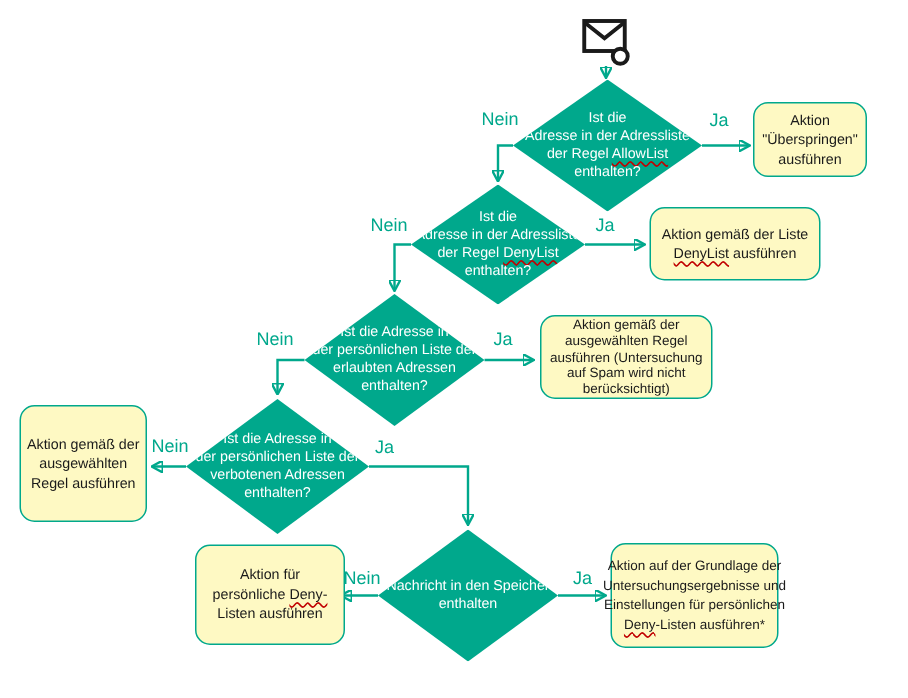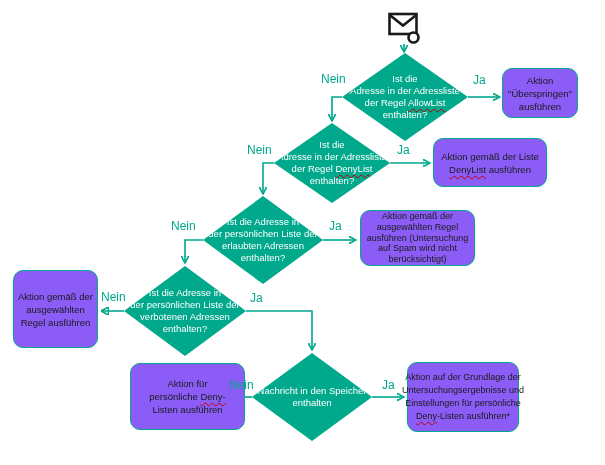--- a/index.html
+++ b/index.html
@@ -12,38 +12,38 @@
   .wires path{stroke:var(--teal);stroke-width:1.6;fill:none;}
   .diamond{
     position:absolute;display:flex;align-items:center;justify-content:center;
     text-align:center;color:#ffffff;font-size:9.5px;line-height:12px;
     background:var(--teal);
     clip-path:polygon(50% 0,100% 50%,50% 100%,0 50%);
   }
   .box{
     position:absolute;display:flex;flex-direction:column;align-items:center;justify-content:center;
     text-align:center;color:var(--ink);font-size:9.5px;line-height:13px;
-    border:1.4px solid var(--teal);border-radius:10px;background:#8b5cf6;box-sizing:border-box;
+    border:1.4px solid var(--teal);border-radius:10px;background:#fef9c3;box-sizing:border-box;
   }
   .ln{display:block;white-space:nowrap;}
   .u{text-decoration-line:underline;text-decoration-style:wavy;text-decoration-color:var(--spell);text-decoration-thickness:1px;text-underline-offset:2px;margin-top:17px;}
   .elabel{position:absolute;color:var(--teal);font-size:12px;line-height:10px;white-space:nowrap;}
   .msg{position:absolute;left:387px;top:11px;width:34px;height:33px;}
 
   #d1{left:342px;top:53px;width:126px;height:88px;}
   #d2{left:274px;top:123px;width:116px;height:80px;}
   #d3{left:203px;top:196px;width:120px;height:88px;}
   #d4{left:124px;top:266px;width:122px;height:90px;}
   #d5{left:252px;top:353px;width:120px;height:88px;}
 
   #b1{left:502px;top:68px;width:76px;height:50px;}
   #b2{left:433px;top:138px;width:114px;height:49px;}
   #b3{left:360px;top:210px;width:115px;height:56px;font-size:9px;line-height:10.8px;}
   #b4{left:13px;top:270px;width:85px;height:78px;}
-  #b5{left:130px;top:363px;width:115px;height:67px;}
+  #b5{left:130px;top:363px;width:100px;height:67px;}
   #b6{left:407px;top:362px;width:112px;height:70px;font-size:9px;line-height:12.8px;}
 
   #lbl-ja-d1{left:473px;top:75px;}   #lbl-nein-d1{left:321px;top:74px;}
   #lbl-ja-d2{left:397px;top:145px;}  #lbl-nein-d2{left:247px;top:145px;}
   #lbl-ja-d3{left:329px;top:221px;}  #lbl-nein-d3{left:171px;top:221px;}
   #lbl-ja-d4{left:250px;top:293px;}  #lbl-nein-d4{left:101px;top:292px;}
   #lbl-ja-d5{left:382px;top:380px;}  #lbl-nein-d5{left:229px;top:380px;}
 </style>
 </head>
 <body>
@@ -145,21 +145,21 @@
 
   <div class="box" id="b5">
     <span class="ln">Aktion für</span>
     <span class="ln"><span>persönliche </span><span class="u">Deny-</span></span>
     <span class="ln">Listen ausführen</span>
   </div>
 
   <div class="box" id="b6">
     <span class="ln">Aktion auf der Grundlage der</span>
     <span class="ln">Untersuchungsergebnisse und</span>
-    <span class="ln">Einstellungen für persönliche</span>
+    <span class="ln">Einstellungen für persönlichen</span>
     <span class="ln"><span class="u">Deny</span><span>-Listen ausführen*</span></span>
   </div>
 
   <span class="elabel" id="lbl-ja-d1">Ja</span>
   <span class="elabel" id="lbl-nein-d1">Nein</span>
   <span class="elabel" id="lbl-ja-d2">Ja</span>
   <span class="elabel" id="lbl-nein-d2">Nein</span>
   <span class="elabel" id="lbl-ja-d3">Ja</span>
   <span class="elabel" id="lbl-nein-d3">Nein</span>
   <span class="elabel" id="lbl-ja-d4">Ja</span>

